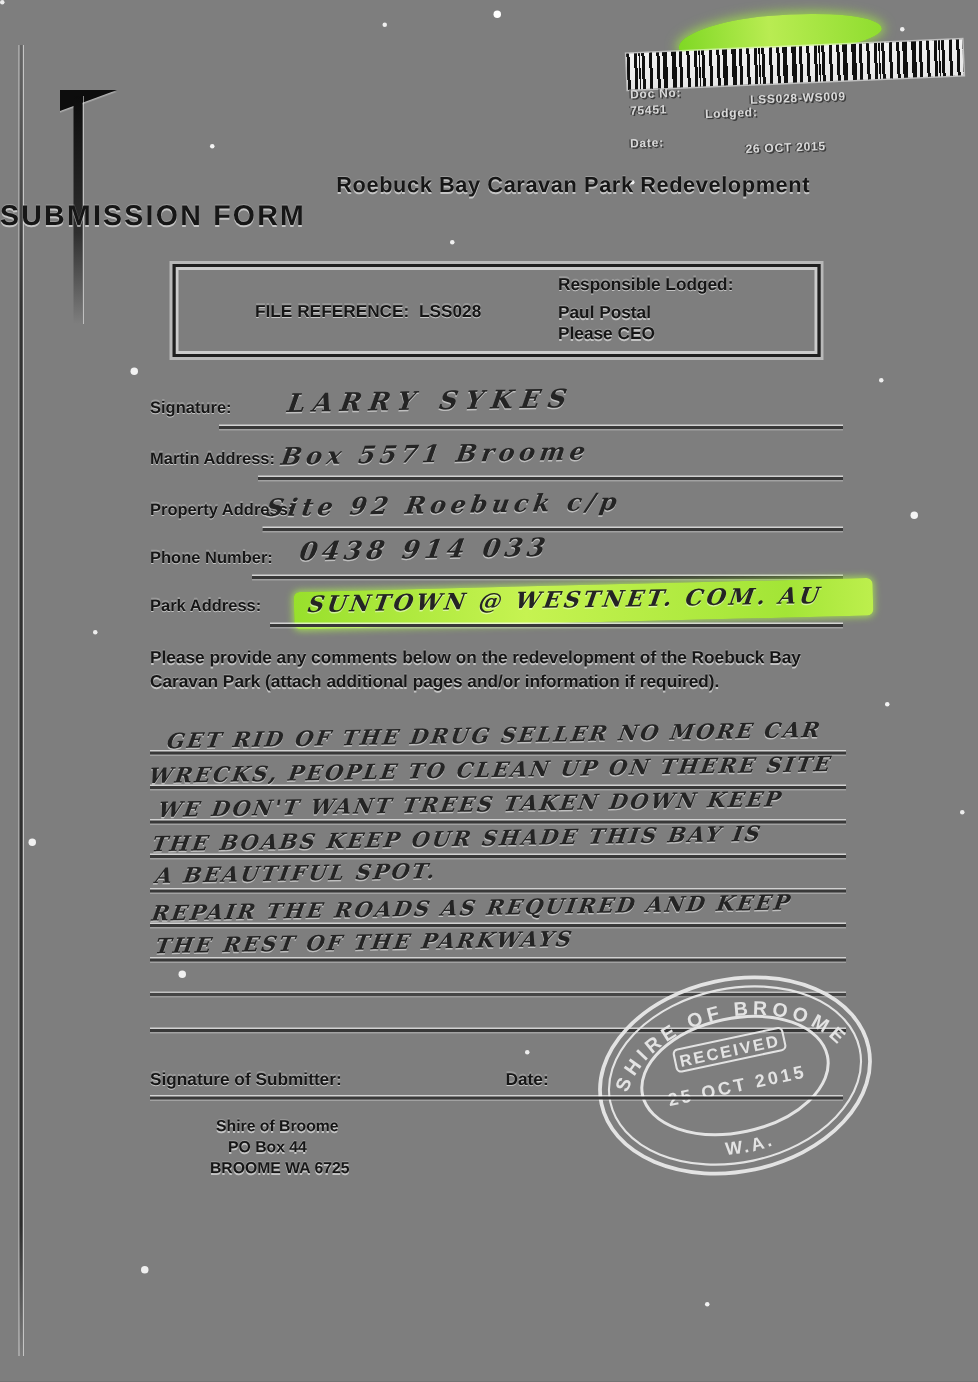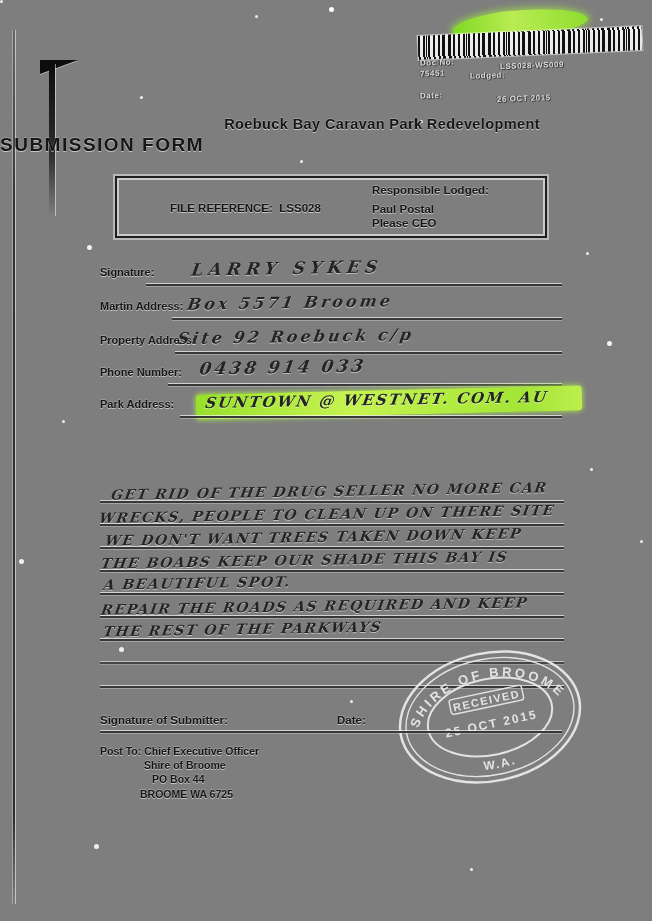--- a/index.html
+++ b/index.html
@@ -95,20 +95,21 @@
 
   <span class="print" style="left:100px;top:366px;font-size:11px;">Phone Number:</span>
   <span class="hand" style="left:200px;top:357px;font-size:17px;letter-spacing:3px;">0438 914 033</span>
   <div class="rule" style="left:168px;top:384px;width:394px;"></div>
 
   <span class="print" style="left:100px;top:398px;font-size:11px;">Park Address:</span>
   <div class="hl-email"></div>
   <span class="hand" style="left:206px;top:391px;font-size:15px;letter-spacing:2px;">SUNTOWN @ WESTNET. COM. AU</span>
   <div class="rule" style="left:180px;top:416px;width:382px;"></div>
 
+  <div class="print" style="left:100px;top:431px;width:468px;font-size:11.5px;line-height:1.4;">Please provide any comments below on the redevelopment of the Roebuck Bay Caravan Park (attach additional pages and/or information if required).</div>
 
   <span class="hand" style="left:112px;top:483px;font-size:14px;">GET RID OF THE DRUG SELLER NO MORE CAR</span>
   <div class="rule" style="left:100px;top:501px;width:464px;"></div>
   <span class="hand" style="left:100px;top:506px;font-size:14px;">WRECKS, PEOPLE TO CLEAN UP ON THERE SITE</span>
   <div class="rule" style="left:100px;top:524px;width:464px;"></div>
   <span class="hand" style="left:106px;top:529px;font-size:14px;">WE DON'T WANT TREES TAKEN DOWN KEEP</span>
   <div class="rule" style="left:100px;top:547px;width:464px;"></div>
   <span class="hand" style="left:102px;top:552px;font-size:14px;">THE BOABS KEEP OUR SHADE THIS BAY IS</span>
   <div class="rule" style="left:100px;top:570px;width:464px;"></div>
   <span class="hand" style="left:104px;top:575px;font-size:14px;">A BEAUTIFUL SPOT.</span>
@@ -141,19 +142,18 @@
         <textPath href="#stampBottomArc" startOffset="50%" text-anchor="middle">W.A.</textPath>
       </text>
     </svg>
   </div>
 
   <span class="print" style="left:100px;top:714px;font-size:11.5px;">Signature of Submitter:</span>
   <span class="print" style="left:337px;top:714px;font-size:11.5px;">Date:</span>
   <div class="rule" style="left:100px;top:731px;width:462px;"></div>
 
   <div style="position:absolute;left:100px;top:744px;width:200px;">
-    <div class="print" style="position:static;font-size:10.5px;line-height:1.35;">Post To: Chief Executive Officer</div>
     <div class="print" style="position:static;font-size:10.5px;line-height:1.35;margin-left:44px;">Shire of Broome</div>
     <div class="print" style="position:static;font-size:10.5px;line-height:1.35;margin-left:52px;">PO Box 44</div>
     <div class="print" style="position:static;font-size:10.5px;line-height:1.35;margin-left:40px;">BROOME WA 6725</div>
   </div>
 
 </div>
 
 </body></html>

